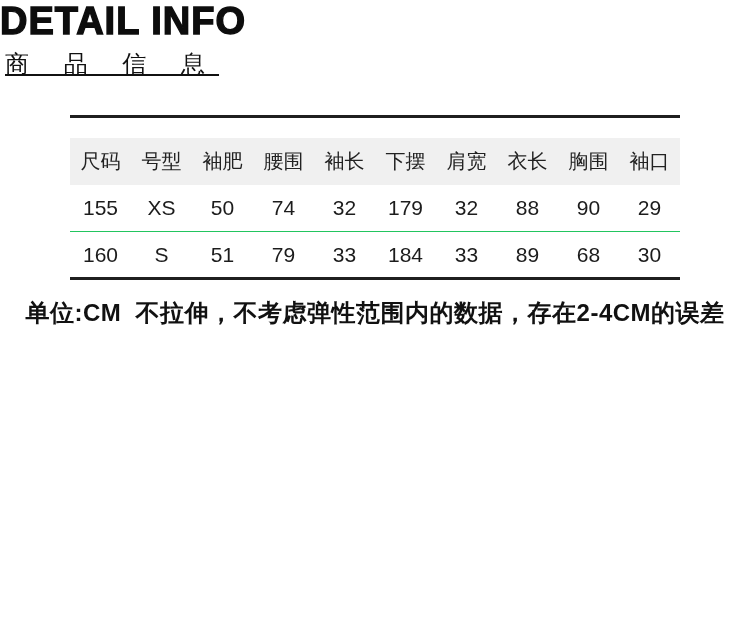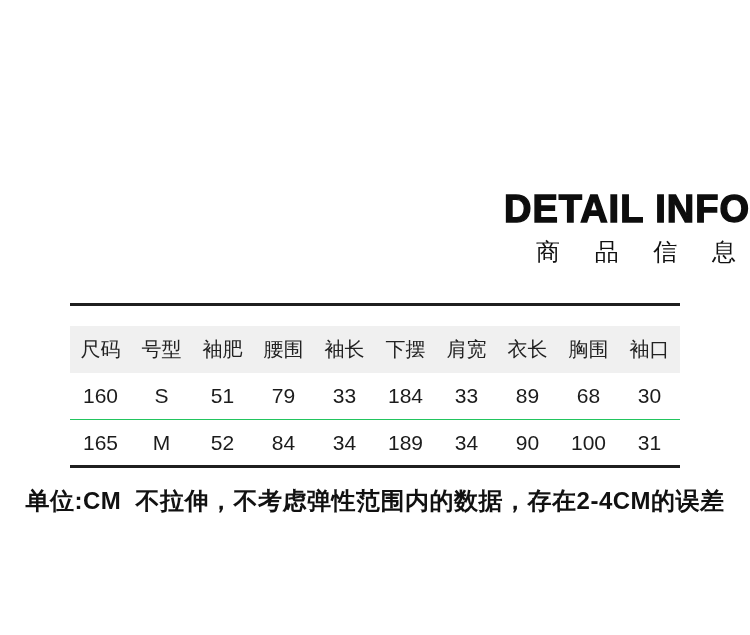--- a/index.html
+++ b/index.html
@@ -8,29 +8,29 @@
     --c-header-bg:#f0f0f0;
   }
   *{margin:0;padding:0;box-sizing:border-box;}
   html,body{background:#ffffff;}
   body{
     width:750px;height:635px;overflow:hidden;
     font-family:"Liberation Sans","DejaVu Sans",sans-serif;
     color:var(--c-text);
   }
   .page{width:750px;height:635px;}
-  .title-block{margin-top:188px;text-align:right;}
+  .title-block{text-align:left;}
   .title-en{
     font-size:38px;line-height:1.15;font-weight:bold;
     letter-spacing:1px;color:#0d0d0d;
     -webkit-text-stroke:1.4px #0d0d0d;
   }
   .title-cn{
     margin-top:6px;font-size:24px;line-height:1.2;font-weight:400;
-    letter-spacing:14px;padding-left:14px;color:#111;
+    letter-spacing:14px;padding-left:5px;color:#111;text-decoration:underline;
   }
   .table-wrap{
     width:610px;margin:37px auto 0;
     border-top:3px solid var(--c-line);
     border-bottom:3px solid var(--c-line);
     padding-top:20px;
   }
   table{width:100%;border-collapse:collapse;table-layout:fixed;text-align:center;}
   thead th{
     background:var(--c-header-bg);height:47px;
@@ -65,42 +65,42 @@
             <th>袖长</th>
             <th>下摆</th>
             <th>肩宽</th>
             <th>衣长</th>
             <th>胸围</th>
             <th>袖口</th>
           </tr>
       </thead>
       <tbody>
           <tr>
+            <td>155</td>
+            <td>XS</td>
+            <td>50</td>
+            <td>74</td>
+            <td>32</td>
+            <td>179</td>
+            <td>32</td>
+            <td>88</td>
+            <td>90</td>
+            <td>29</td>
+          </tr>
+          <tr>
             <td>160</td>
             <td>S</td>
             <td>51</td>
             <td>79</td>
             <td>33</td>
             <td>184</td>
             <td>33</td>
             <td>89</td>
             <td>68</td>
             <td>30</td>
           </tr>
-          <tr>
-            <td>165</td>
-            <td>M</td>
-            <td>52</td>
-            <td>84</td>
-            <td>34</td>
-            <td>189</td>
-            <td>34</td>
-            <td>90</td>
-            <td>100</td>
-            <td>31</td>
-          </tr>
         </tbody>
     </table>
   </div>
 
   <div class="note">单位:CM  不拉伸，不考虑弹性范围内的数据，存在2-4CM的误差</div>
 
 </div>
 
 </body></html>

